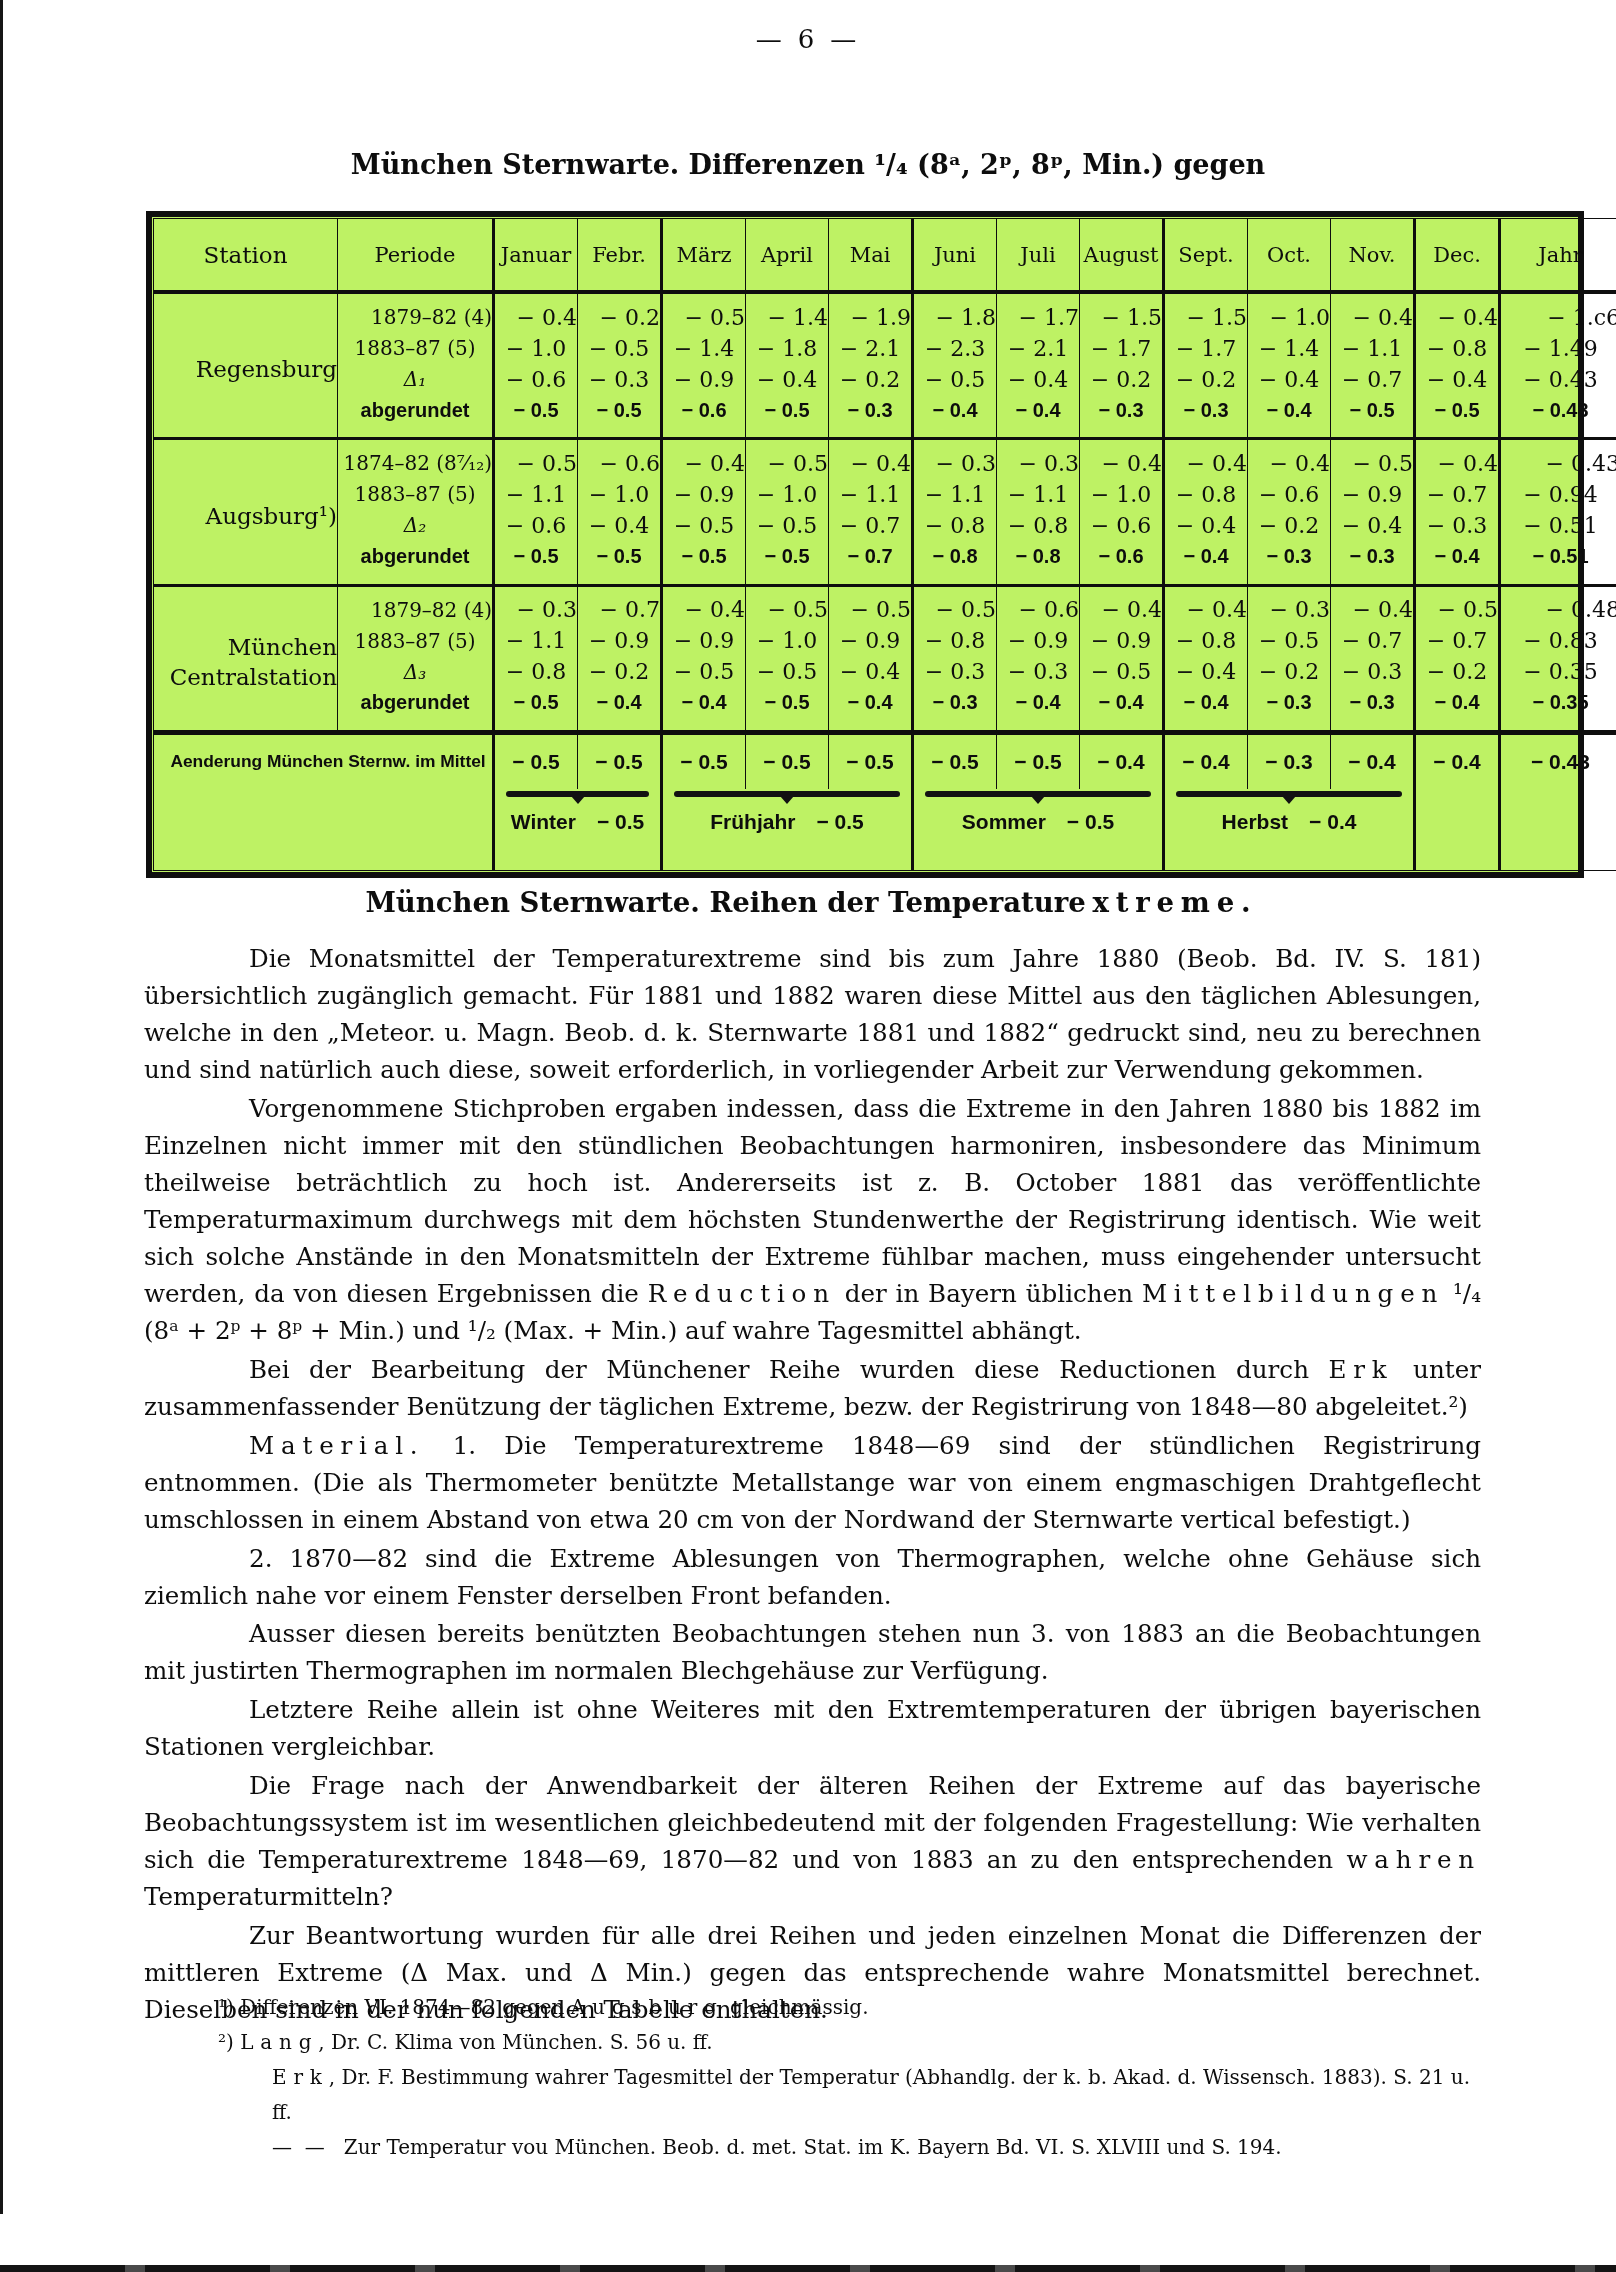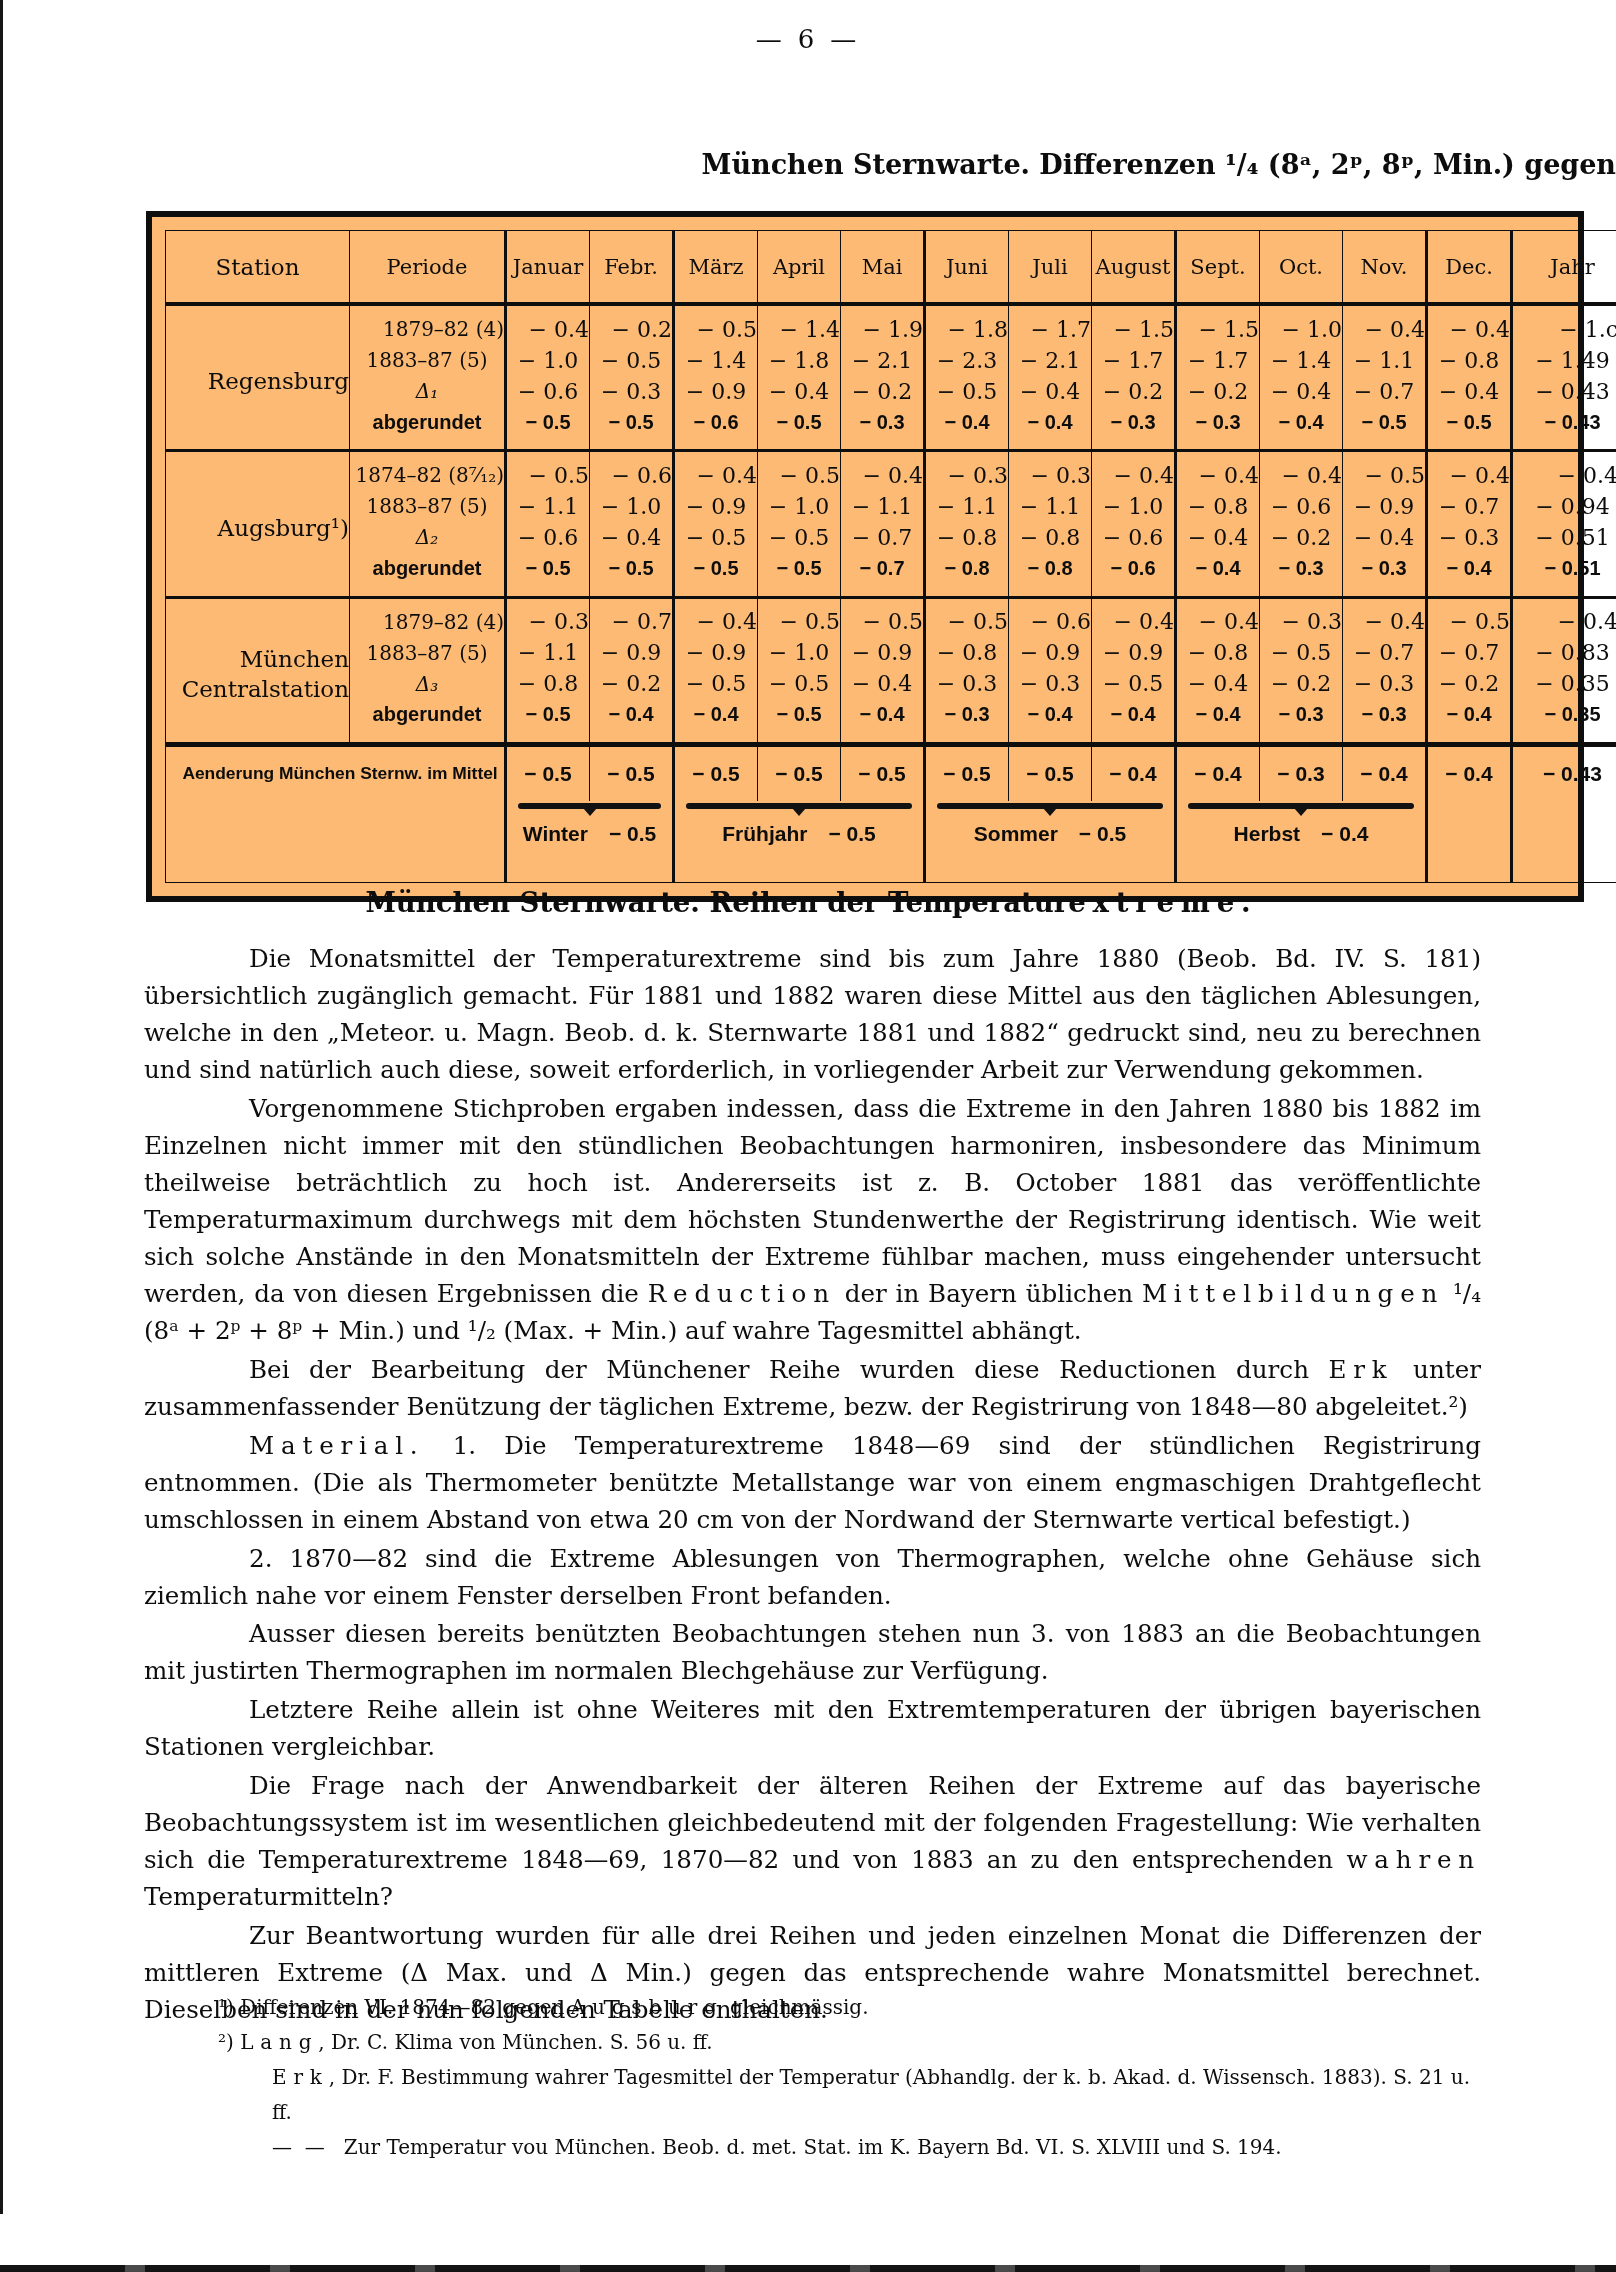--- a/index.html
+++ b/index.html
@@ -6,25 +6,25 @@
   .page{position:relative;width:1616px;height:2273px;background:#ffffff;color:#0d0d0d;
         font-family:"DejaVu Serif","Liberation Serif",serif;overflow:hidden;}
   
   .edge-left{position:absolute;left:0;top:0;width:3.4px;height:2214px;background:#161616;}
   .edge-bottom{position:absolute;left:0;bottom:0;width:100%;height:7.7px;
         background:repeating-linear-gradient(90deg,#141414 0 125px,#4a4a4a 125px 145px);}
   .page-number{position:absolute;top:24px;left:0;width:100%;text-align:center;
         font-size:26px;letter-spacing:3.9px;}
   .intro{position:absolute;top:93px;left:145px;width:1337px;margin:0;
         font-size:24.6px;text-indent:104px;word-spacing:9.6px;}
-  .table-title{position:absolute;top:149px;left:0;width:100%;text-align:right;
+  .table-title{position:absolute;top:149px;left:0;width:100%;text-align:center;
         font-weight:700;font-size:27px;}
   
   .table-outer{position:absolute;left:146px;top:211px;width:1438px;box-sizing:border-box;
-        border:6.3px solid #0e0e0e;padding:13px;background:#fdba74;}
+        border:6.3px solid #0e0e0e;padding:1px;background:#bef264;}
   table{border-collapse:collapse;table-layout:fixed;width:100%;border:1.9px solid #0e0e0e;}
   th,td{padding:0;}
   thead th{height:71px;font-weight:400;font-size:21px;text-align:center;vertical-align:middle;
         border-bottom:4.3px solid #0e0e0e;border-left:1.4px solid #0e0e0e;}
   th.c-station{border-left:none;width:183px;font-size:23px;}
   th.c-periode{width:154px;}
   th.c-month{width:82px;}
   th.c-jahr{width:119px;}
   .hl{border-left-width:3.9px !important;}
   tbody td{border-left:1.4px solid #0e0e0e;text-align:center;font-size:22px;height:31px;

